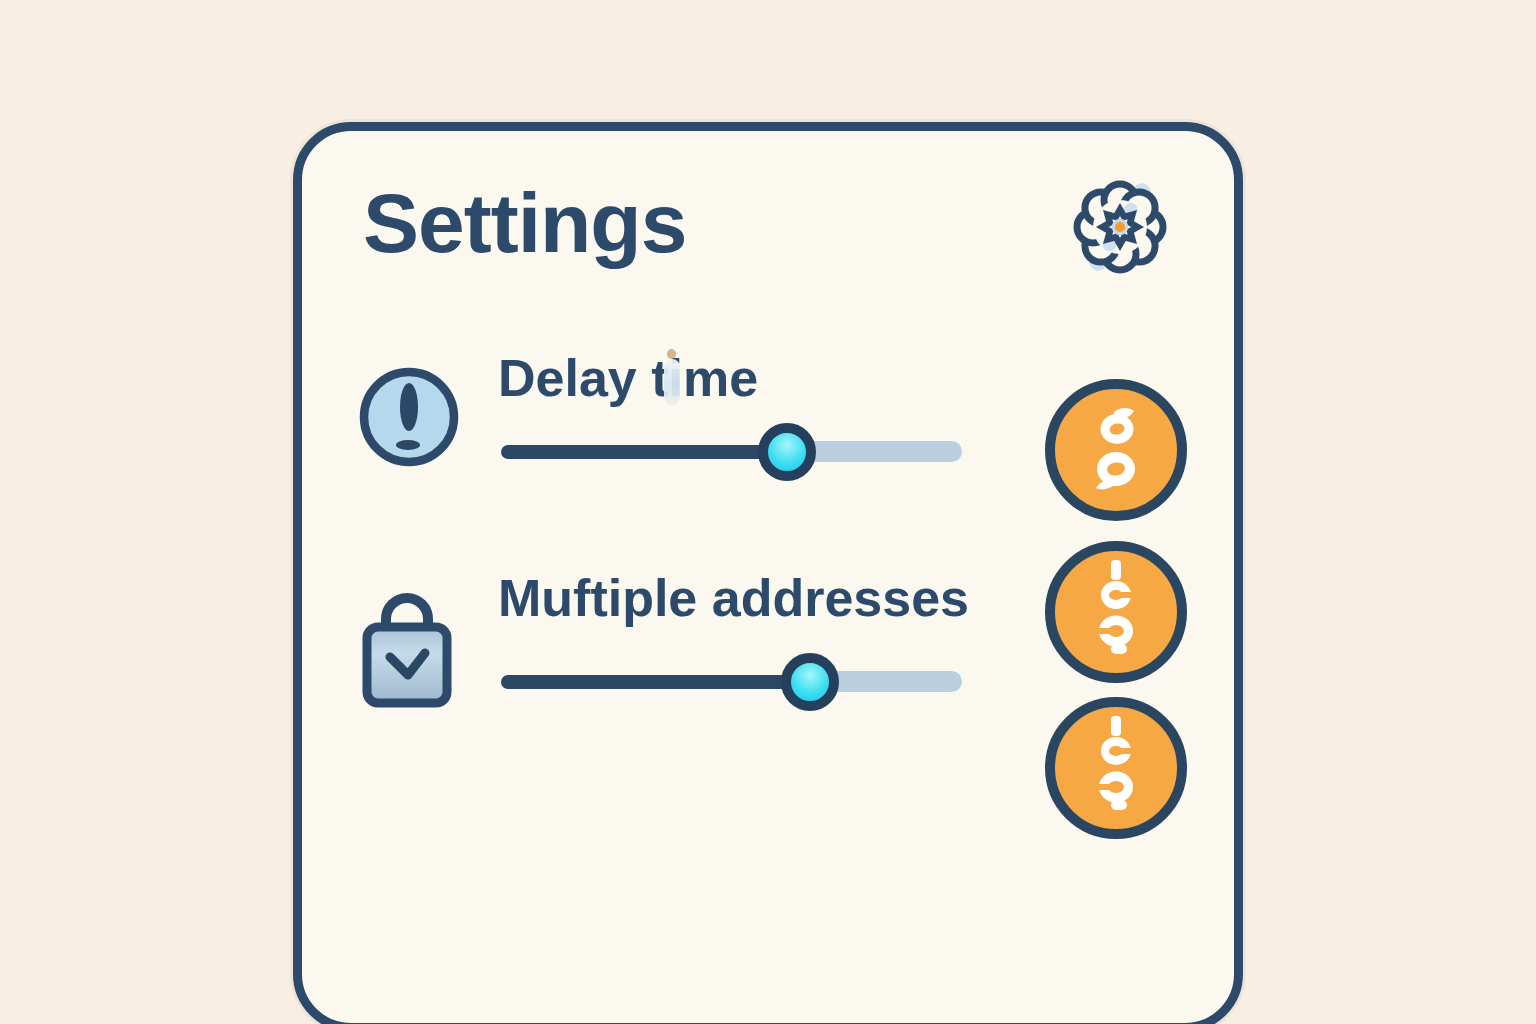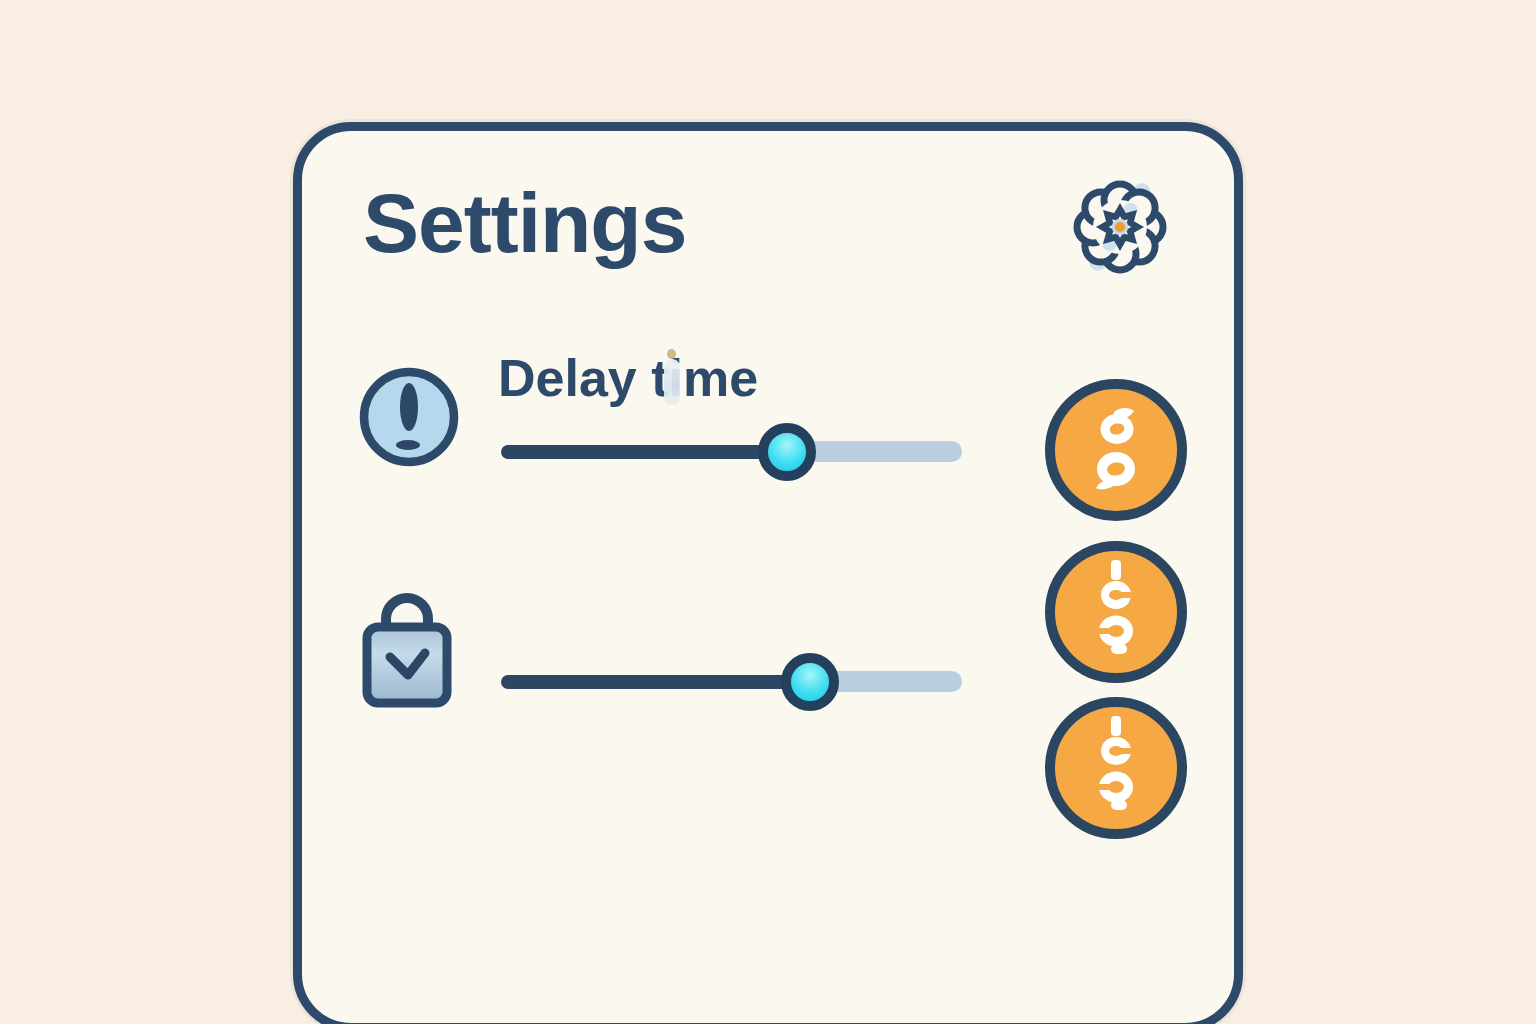--- a/index.html
+++ b/index.html
@@ -120,20 +120,21 @@
             <stop offset="0" stop-color="#a9c2d6"></stop>
             <stop offset="0.35" stop-color="#c4dbea"></stop>
             <stop offset="1" stop-color="#9db7cd"></stop>
           </linearGradient>
         </defs>
         <path d="M 27 58 L 27 40 A 21 21 0 0 1 69 40 L 69 58" fill="none" stroke="#2d4a6b" stroke-width="10" stroke-linecap="round"></path>
         <rect x="8" y="48" width="80" height="76" rx="11" fill="url(#lockbody)" stroke="#2d4a6b" stroke-width="9"></rect>
         <polyline points="31,78 49,96 66,74" fill="none" stroke="#2c4763" stroke-width="9" stroke-linecap="round" stroke-linejoin="round"></polyline>
       </svg>
     </div>
+    <div class="row-label label-2">Muftiple addresses</div>
     <div class="slider slider-2">
       <div class="track-light" style="left: 309px; width: 152px;"></div>
       <div class="track-dark" style="left: 0px; width: 313px;"></div>
       <div class="thumb" style="left: 280px;"></div>
     </div>
 
     <div class="coin coin-1">
       <svg width="142" height="142" viewBox="-71 -71 142 142">
         <circle cx="0" cy="0" r="66" fill="#f5a843" stroke="#2b4660" stroke-width="10"></circle>
         <g>

